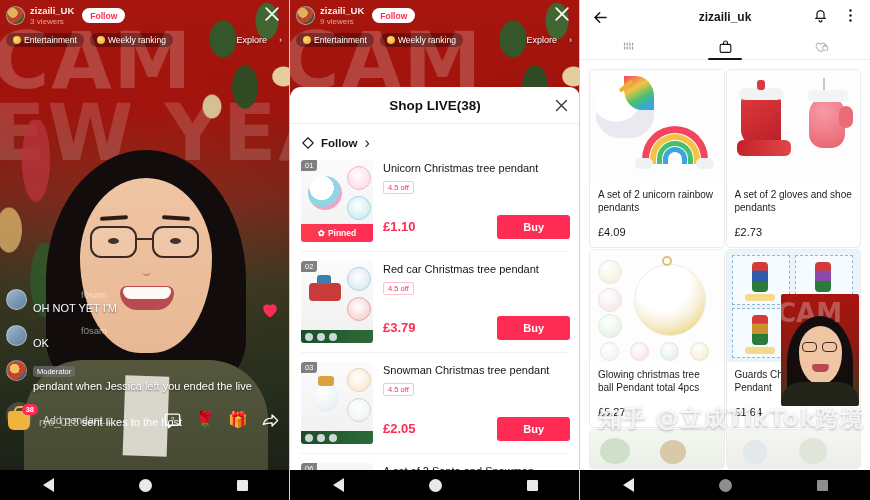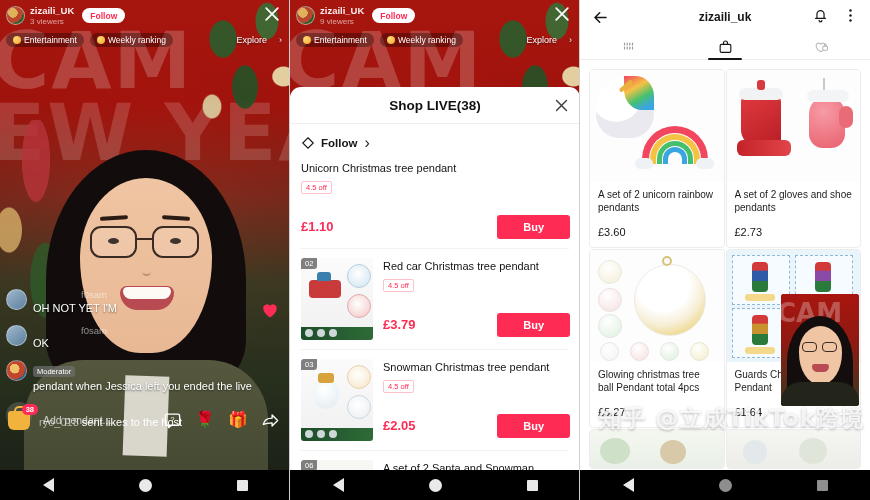--- a/index.html
+++ b/index.html
@@ -408,20 +408,32 @@
           <svg width="14" height="14" viewBox="0 0 24 24" fill="none" stroke="#161616" stroke-width="1.9">
               <path d="M12 3 21 12 12 21 3 12z"></path>
             </svg>
           <span class="lbl">Follow</span>
           <span class="chev">›</span>
         </div>
 
         <div class="plist">
 
           <div class="prow">
+            <div class="pthumb">
+              <div class="art" style="background:linear-gradient(180deg,#fbfbfb,#f1f1f1)">
+                <div style="position:absolute;left:7px;top:16px;width:34px;height:34px;border-radius:50%;background:radial-gradient(circle at 40% 35%,#fff 0 40%,#8fd7e8 41% 62%,#f2a5c0 63%)"></div>
+                <div style="position:absolute;left:46px;top:6px;width:24px;height:24px;border-radius:50%;background:radial-gradient(circle at 45% 40%,#fff,#ffd0dd);border:1px solid #f0b9c9"></div>
+                <div style="position:absolute;left:46px;top:36px;width:24px;height:24px;border-radius:50%;background:radial-gradient(circle at 45% 40%,#fff,#bfe6f2);border:1px solid #a8d4e4"></div>
+              </div>
+              <div class="pnum">01</div>
+              <div class="pinned">
+                <span>✿</span>
+                  <span>Pinned</span>
+              </div>
+            </div>
             <div class="pinfo">
               <div class="pname">Unicorn Christmas tree pendant</div>
               <div class="poff">4.5 off</div>
               <div class="prow-foot">
                 <div class="pprice">£1.10</div>
                 <div class="buy">Buy</div>
               </div>
             </div>
           </div>
           <div class="sep"></div>
@@ -559,21 +571,21 @@
               <div style="position:absolute;left:28px;top:14px;width:16px;height:4px;background:#e9b33a;transform:rotate(-40deg);border-radius:2px"></div>
               <div style="position:absolute;left:52px;top:56px;width:66px;height:38px;border-radius:34px 34px 0 0;border:7px solid #f2455e;border-bottom:none"></div>
               <div style="position:absolute;left:60px;top:64px;width:50px;height:30px;border-radius:26px 26px 0 0;border:6px solid #f5c344;border-bottom:none"></div>
               <div style="position:absolute;left:67px;top:71px;width:36px;height:23px;border-radius:20px 20px 0 0;border:5px solid #47c06e;border-bottom:none"></div>
               <div style="position:absolute;left:73px;top:77px;width:24px;height:17px;border-radius:14px 14px 0 0;border:5px solid #3aa6e0;border-bottom:none"></div>
               <div style="position:absolute;left:45px;top:88px;width:18px;height:11px;border-radius:9px;background:#eef2f5"></div>
               <div style="position:absolute;left:106px;top:88px;width:18px;height:11px;border-radius:9px;background:#eef2f5"></div>
             </div>
             <div class="card-body">
               <div class="card-name">A set of 2 unicorn rainbow pendants</div>
-              <div class="card-price">£3.60</div>
+              <div class="card-price">£4.09</div>
             </div>
           </div>
 
           <div class="card">
             <div class="card-img">
               <div style="position:absolute;left:14px;top:24px;width:40px;height:52px;border-radius:8px 8px 4px 16px;background:linear-gradient(150deg,#e03a3f,#b81e26)"></div>
               <div style="position:absolute;left:10px;top:70px;width:54px;height:16px;border-radius:6px;background:linear-gradient(90deg,#c42229,#e0454a)"></div>
               <div style="position:absolute;left:12px;top:18px;width:44px;height:12px;border-radius:6px;background:#f0f2f4"></div>
               <div style="position:absolute;left:30px;top:10px;width:8px;height:10px;background:#d83b3f;border-radius:3px"></div>
               <div style="position:absolute;left:82px;top:26px;width:36px;height:52px;border-radius:18px 18px 14px 14px;background:radial-gradient(circle at 40% 30%,#f79ba5,#e8606e)"></div>

